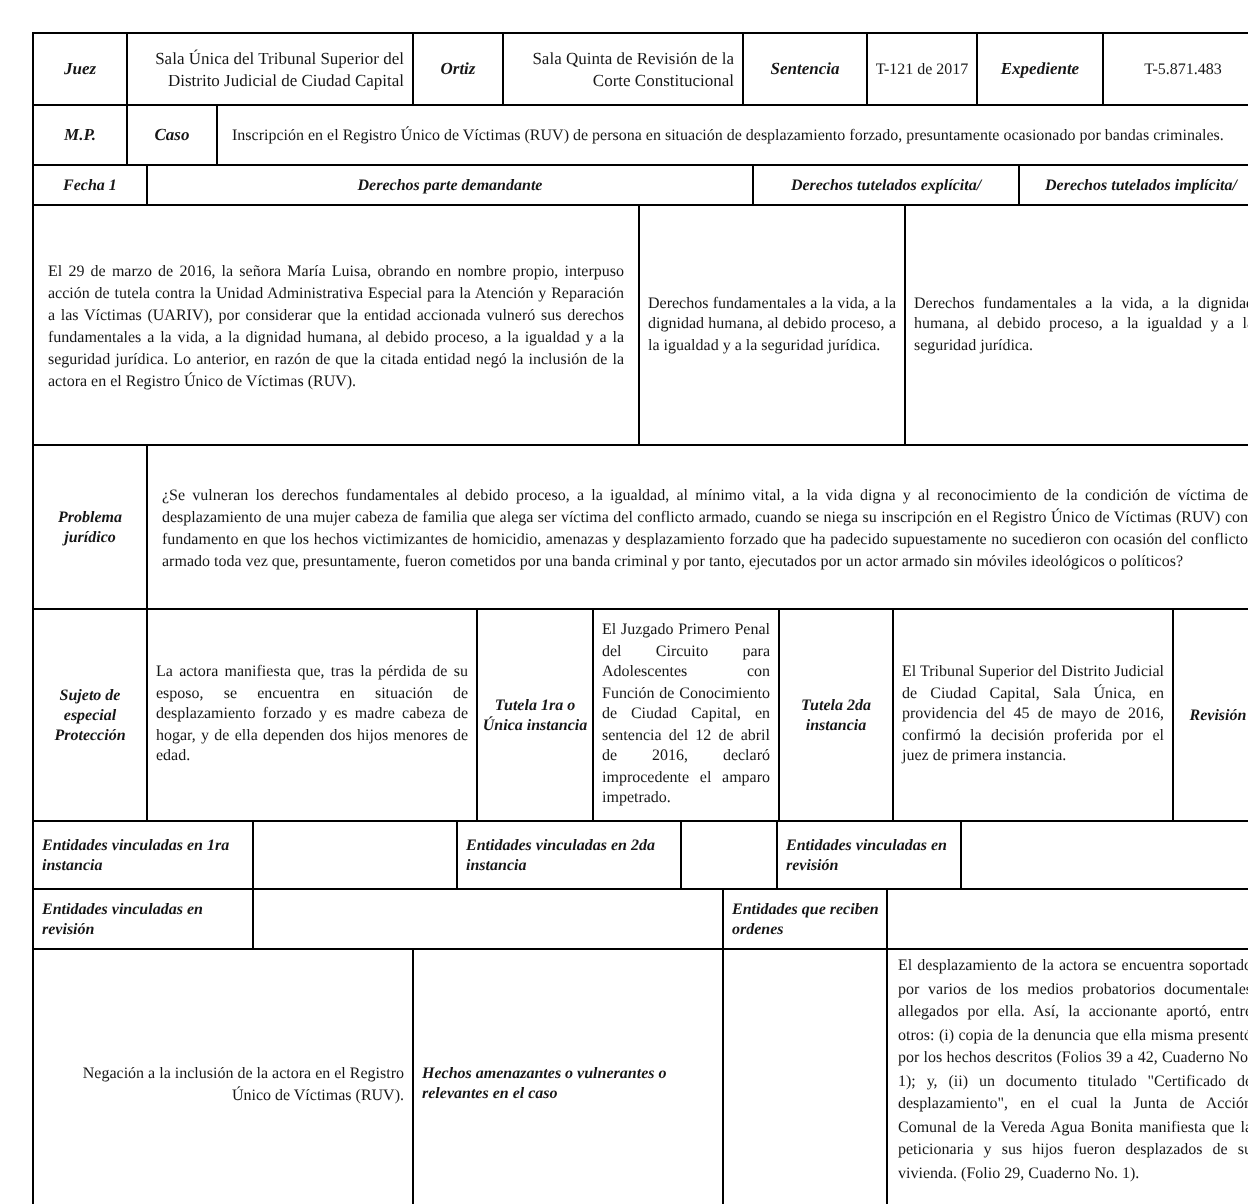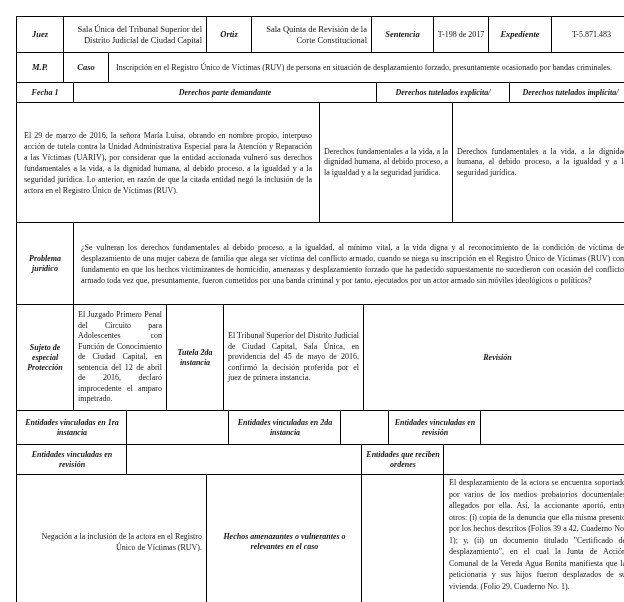--- a/index.html
+++ b/index.html
@@ -8,21 +8,21 @@
   .tbl{width:616px;height:594px;margin:16px;border:1px solid #000;display:flex;flex-direction:column;background:#fff}
   .band{display:flex;border-bottom:1px solid #000;min-height:0}
   .band.last{border-bottom:none}
   .cell{border-right:1px solid #000;display:flex;flex-direction:column;justify-content:center;overflow:hidden;min-width:0}
   .cell.end{border-right:none}
   .col{display:flex;flex-direction:column;min-width:0;overflow:hidden}
   .br{border-right:1px solid #000}
   .row{display:flex;min-height:0}
   .bb{border-bottom:1px solid #000}
   .lbl{font-weight:bold;font-style:italic;font-size:8px;line-height:10px;text-align:center;padding:1px 2px}
-  .lbl.left{text-align:center;padding-left:4px;padding-right:3px}
+  .lbl.left{text-align:left;padding-left:4px;padding-right:3px}
   .txt{font-size:8px;line-height:11px;padding:2px 7px;text-align:justify}
   .txt.left{text-align:right;padding:2px 4px}
   .txt.center{text-align:center;padding:1px 2px}
   .txt.tight{padding:2px 4px;line-height:10.5px}
   .big{font-size:8.5px;line-height:10.5px}
   .nw{white-space:nowrap}
   .fl{flex:1 1 auto}
   .h36{flex:0 0 36px}.h30{flex:0 0 30px}.h20{flex:0 0 20px}.h120{flex:0 0 120px}.h82{flex:0 0 82px}.h106{flex:0 0 106px}.h34{flex:0 0 34px}
   .w47{flex:0 0 47px}.w143{flex:0 0 143px}.w45{flex:0 0 45px}.w120{flex:0 0 120px}.w62{flex:0 0 62px}.w55{flex:0 0 55px}.w63{flex:0 0 63px}
   .w57{flex:0 0 57px}.w303{flex:0 0 303px}.w133{flex:0 0 133px}
@@ -36,21 +36,21 @@
 <body>
 
 <div class="tbl">
 
   <div class="band h36">
     <div class="cell w47 lbl big">Juez</div>
     <div class="cell w143 txt left big">Sala Única del Tribunal Superior del Distrito Judicial de Ciudad Capital</div>
     <div class="cell w45 lbl big">Ortiz</div>
     <div class="cell w120 txt left big">Sala Quinta de Revisión de la Corte Constitucional</div>
     <div class="cell w62 lbl big">Sentencia</div>
-    <div class="cell w55 txt center nw">T-198 de 2017</div>
+    <div class="cell w55 txt center nw">T-121 de 2017</div>
     <div class="cell w63 lbl big">Expediente</div>
     <div class="cell fl end txt center nw">T-5.871.483</div>
   </div>
 
   <div class="band h30">
     <div class="cell w47 lbl big">M.P.</div>
     <div class="cell w45 lbl big">Caso</div>
     <div class="cell fl end txt">Inscripción en el Registro Único de Víctimas (RUV) de persona en situación de desplazamiento forzado, presuntamente ocasionado por bandas criminales.</div>
   </div>
 
@@ -67,20 +67,22 @@
     <div class="cell fl end txt tight">Derechos fundamentales a la vida, a la dignidad humana, al debido proceso, a la igualdad y a la seguridad jurídica.</div>
   </div>
 
   <div class="band h82">
     <div class="cell w57 lbl">Problema jurídico</div>
     <div class="cell fl end txt">¿Se vulneran los derechos fundamentales al debido proceso, a la igualdad, al mínimo vital, a la vida digna y al reconocimiento de la condición de víctima de desplazamiento de una mujer cabeza de familia que alega ser víctima del conflicto armado, cuando se niega su inscripción en el Registro Único de Víctimas (RUV) con fundamento en que los hechos victimizantes de homicidio, amenazas y desplazamiento forzado que ha padecido supuestamente no sucedieron con ocasión del conflicto armado toda vez que, presuntamente, fueron cometidos por una banda criminal y por tanto, ejecutados por un actor armado sin móviles ideológicos o políticos?</div>
   </div>
 
   <div class="band h106">
     <div class="cell w57 lbl">Sujeto de especial Protección</div>
+    <div class="cell w165 txt tight">La actora manifiesta que, tras la pérdida de su esposo, se encuentra en situación de desplazamiento forzado y es madre cabeza de hogar, y de ella dependen dos hijos menores de edad.</div>
+    <div class="cell w58 lbl">Tutela 1ra o Única instancia</div>
     <div class="cell w93 txt tight">El Juzgado Primero Penal del Circuito para Adolescentes con Función de Conocimiento de Ciudad Capital, en sentencia del 12 de abril de 2016, declaró improcedente el amparo impetrado.</div>
     <div class="cell w57 lbl">Tutela 2da instancia</div>
     <div class="cell w140 txt tight">El Tribunal Superior del Distrito Judicial de Ciudad Capital, Sala Única, en providencia del 45 de mayo de 2016, confirmó la decisión proferida por el juez de primera instancia.</div>
     <div class="cell fl end lbl" style="padding:0">Revisión</div>
   </div>
 
   <div class="band h34">
     <div class="cell w110 lbl left">Entidades vinculadas en 1ra instancia</div>
     <div class="cell w102"></div>
     <div class="cell w112 lbl left">Entidades vinculadas en 2da instancia</div>

